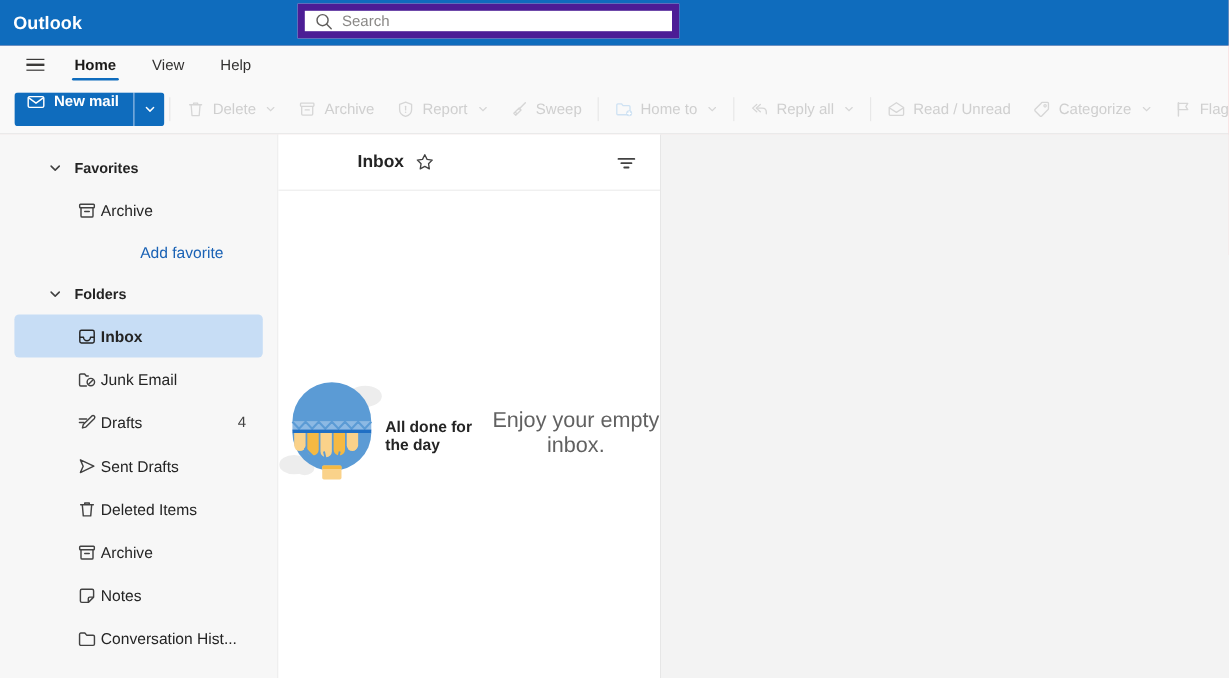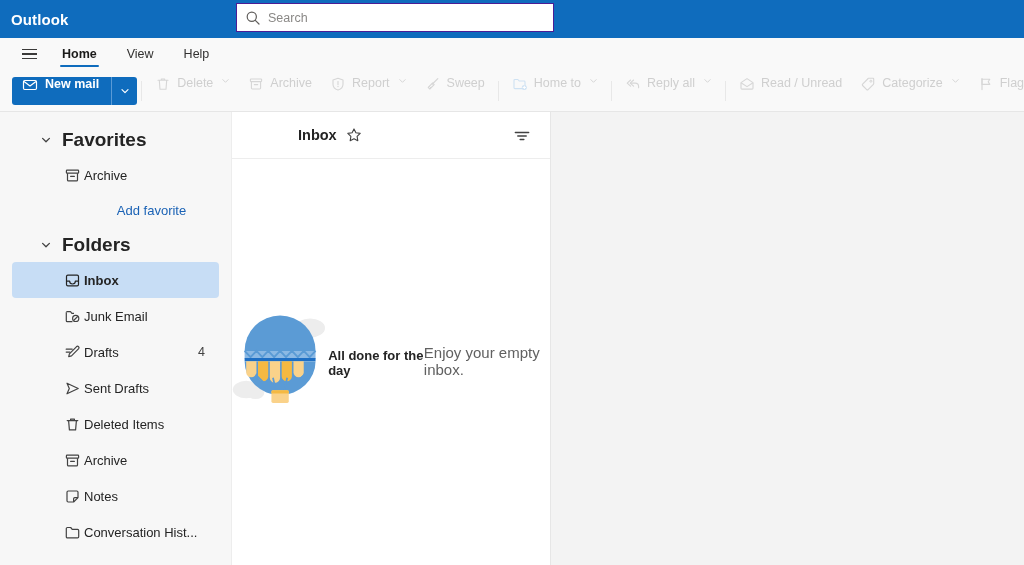--- a/index.html
+++ b/index.html
@@ -16,24 +16,24 @@
     height: 38px; flex: 0 0 38px;
     background: #0f6cbd;
     display: flex; align-items: center;
     position: relative;
   }
   .brand {
     color: #ffffff; font-size: 15px; font-weight: bold;
     margin-left: 11px; letter-spacing: .1px;
   }
   .search-wrap {
-    position: absolute; left: 236px; top: 3px;
+    position: absolute; left: 248px; top: 3px;
     width: 318px; height: 29px;
     background: #ffffff;
-    border: 1px solid #4c1d95;
+    border: 6px solid #4c1d95;
     display: flex; align-items: center;
     padding: 0 8px;
   }
   .search-icon { flex: 0 0 16px; height: 16px; margin-right: 7px; display: block; }
   .search-input {
     border: 0; outline: 0; width: 100%; height: 100%;
     font-family: "Liberation Sans", sans-serif;
     font-size: 12.5px; color: #323130; background: transparent;
   }
   .search-input::placeholder { color: #8a8886; }
@@ -84,21 +84,21 @@
   }
   .newmail-split {
     width: 1px; background: #5a9ad6;
   }
   .newmail-caret {
     background: #0f6cbd; color: #fff;
     display: flex; align-items: center; justify-content: center;
     width: 25px;
   }
   .tb-item {
-    display: flex; align-items: flex-start; gap: 6px;
+    display: flex; align-items: center; gap: 6px;
     padding: 0 9px; height: 30px;
     font-size: 12.5px; color: #cfcfcf;
     flex: 0 0 auto; cursor: default;
   }
   .tb-item .caret { margin-left: 2px; }
   .tb-sep { width: 1px; height: 20px; background: #e8e8e8; margin: 0 4px; flex: 0 0 1px; }
   .tb-icon { width: 16px; height: 16px; display: block; flex: 0 0 16px; }
 
   
   .body { flex: 1 1 auto; display: flex; min-height: 0; background: #f3f3f3; }
@@ -113,21 +113,21 @@
   }
   .group-head {
     display: flex; align-items: center;
     height: 30px; margin: 3px 0 2px 0; padding-left: 36px;
     position: relative; cursor: pointer;
   }
   .group-head .chev {
     position: absolute; left: 40px; width: 12px; height: 12px;
   }
   .group-head .gh-label {
-    font-size: 19px; font-weight: bold; color: #242424;
+    font-size: 12px; font-weight: bold; color: #242424;
     margin-left: 26px;
   }
   .nav-item {
     display: flex; align-items: center;
     height: 36px; margin: 0 12px; padding-left: 46px;
     border-radius: 4px; cursor: pointer; position: relative;
     font-size: 13px; color: #242424;
   }
   .nav-item .ni-icon {
     position: absolute; left: 52px; width: 17px; height: 17px;
@@ -171,21 +171,21 @@
     flex: 1 1 auto; display: flex; flex-direction: row;
     align-items: center; justify-content: flex-end;
     padding-bottom: 8px; min-height: 0;
   }
   .balloon { width: 122px; height: 122px; display: block; }
   .empty-title {
     font-size: 13px; font-weight: bold; color: #242424;
     margin-top: 10px;
   }
   .empty-sub {
-    font-size: 15px; color: #616161; margin-top: 5px;
+    font-size: 18px; color: #616161; margin-top: 5px; text-align: center;
   }
 
   
   .readingpane { flex: 1 1 auto; background: #f3f3f3; }
 </style>
 </head>
 <body>
 
 <div id="app">
 

